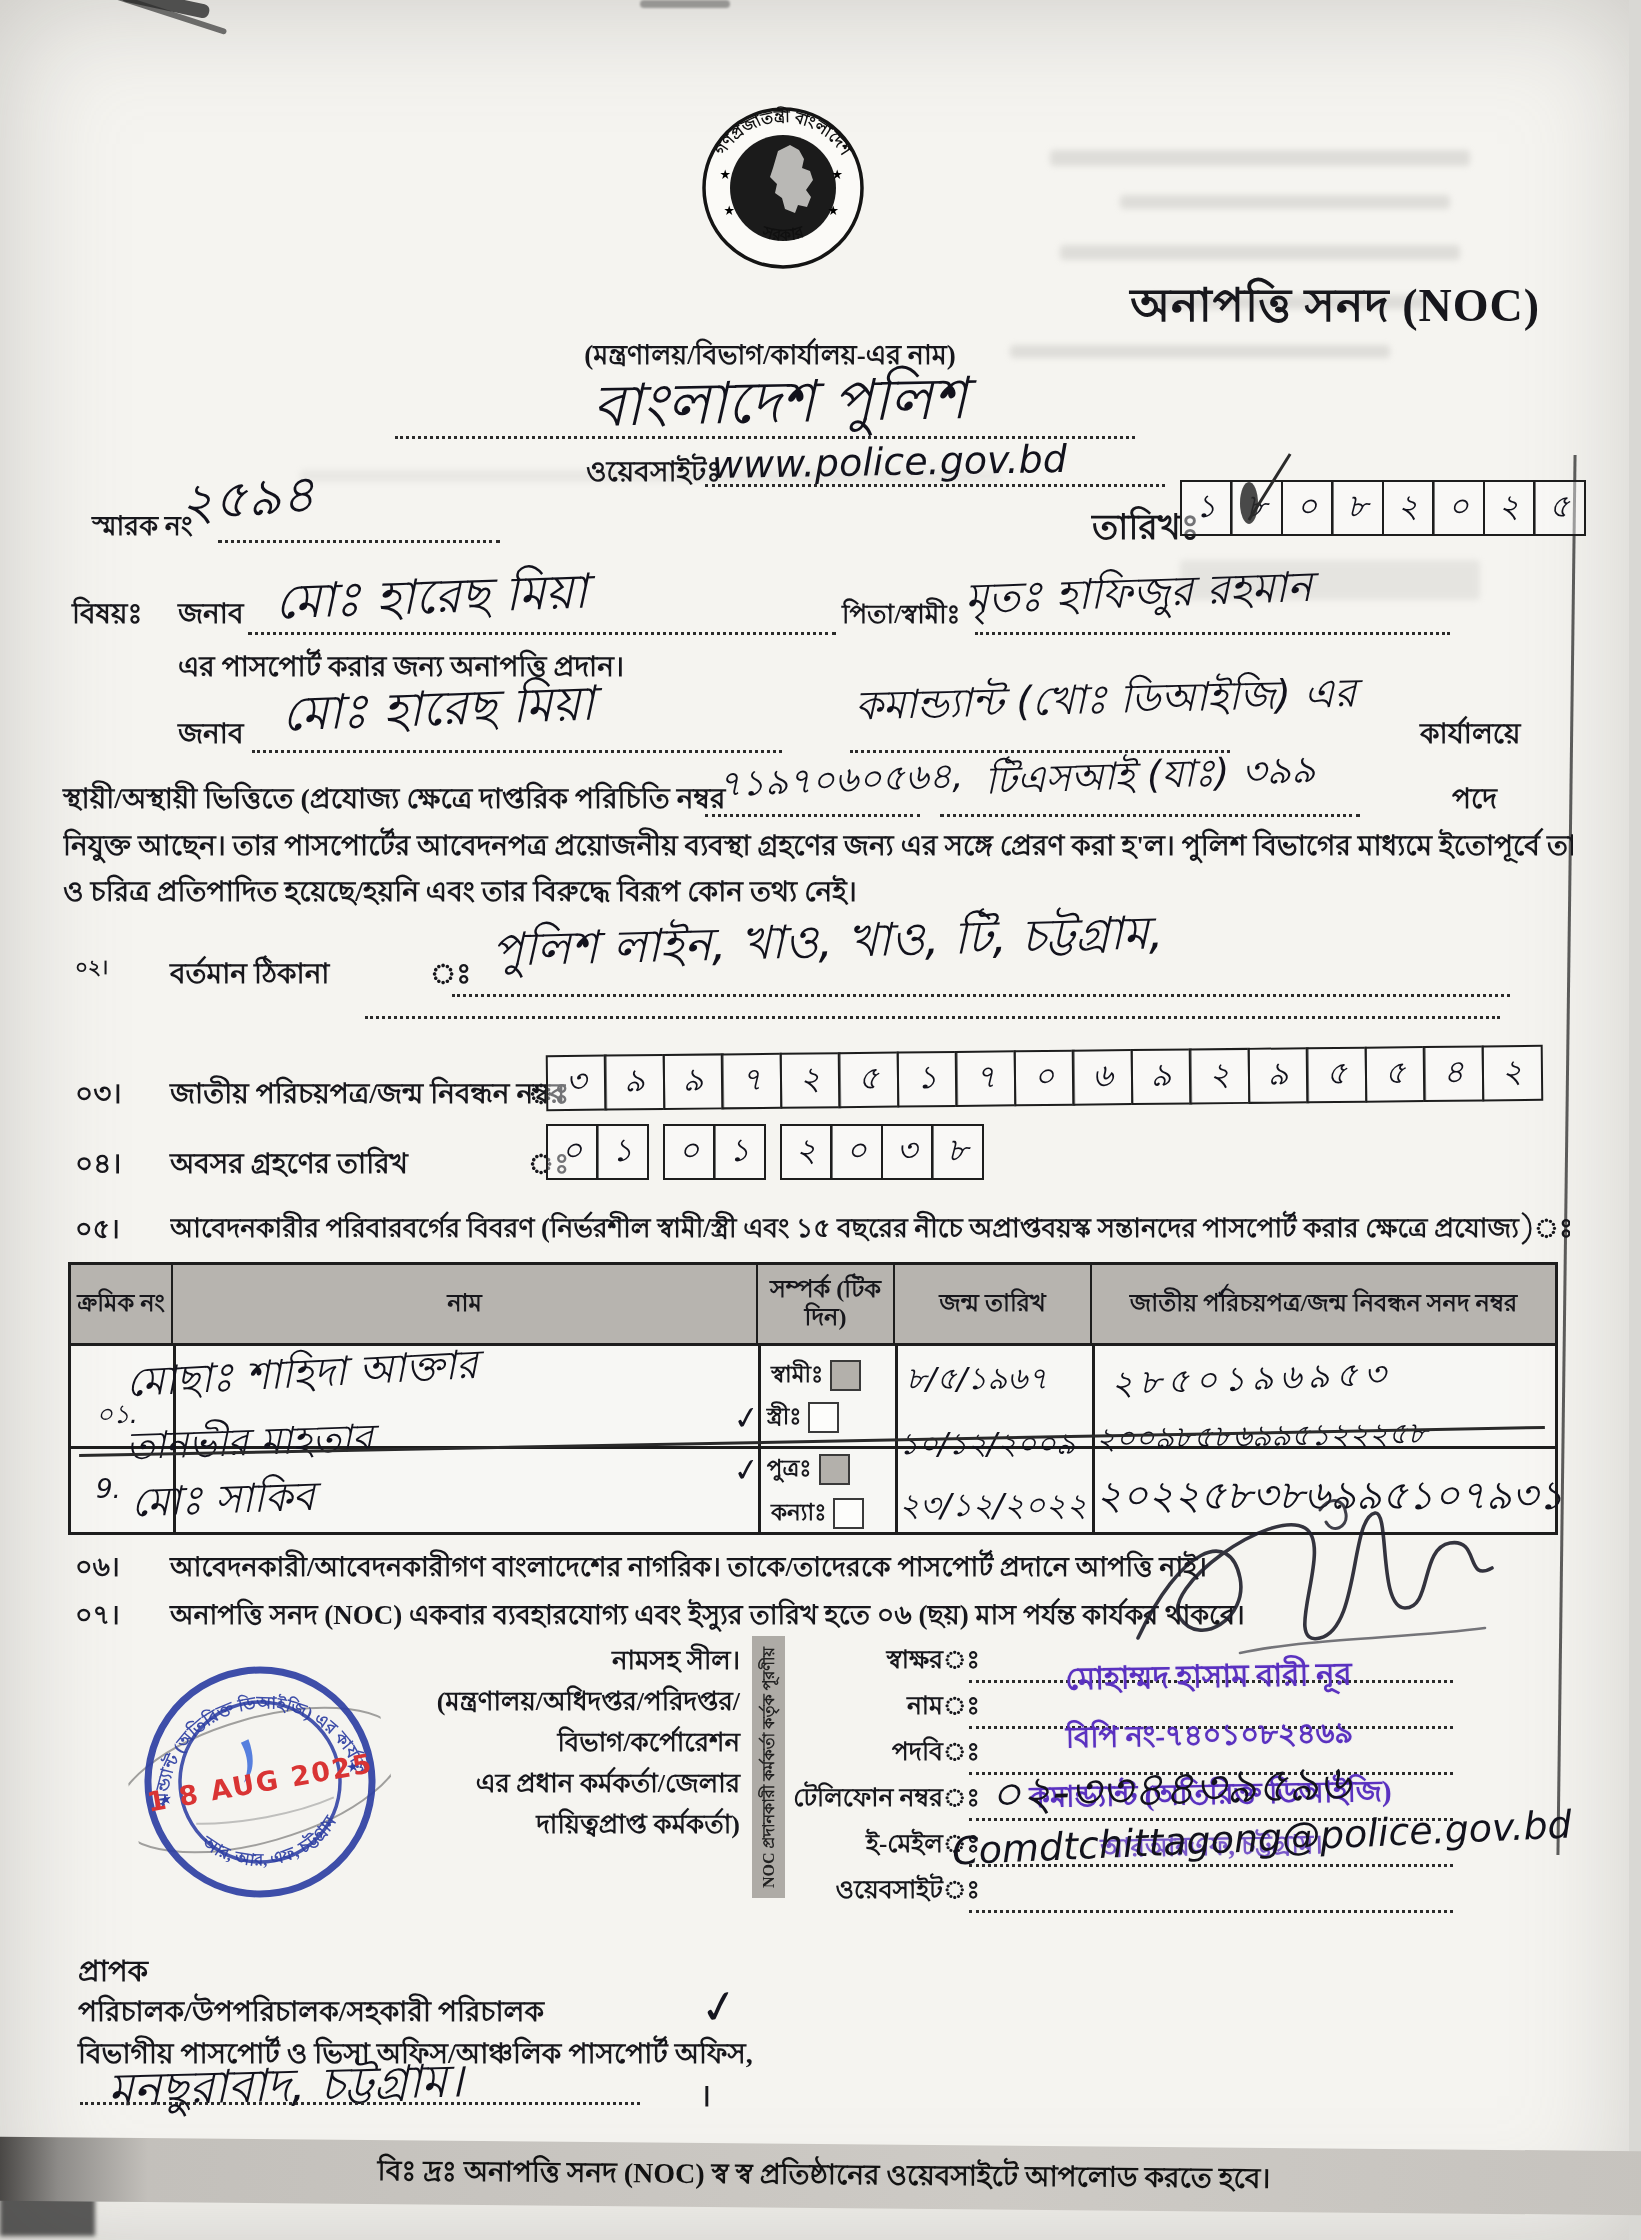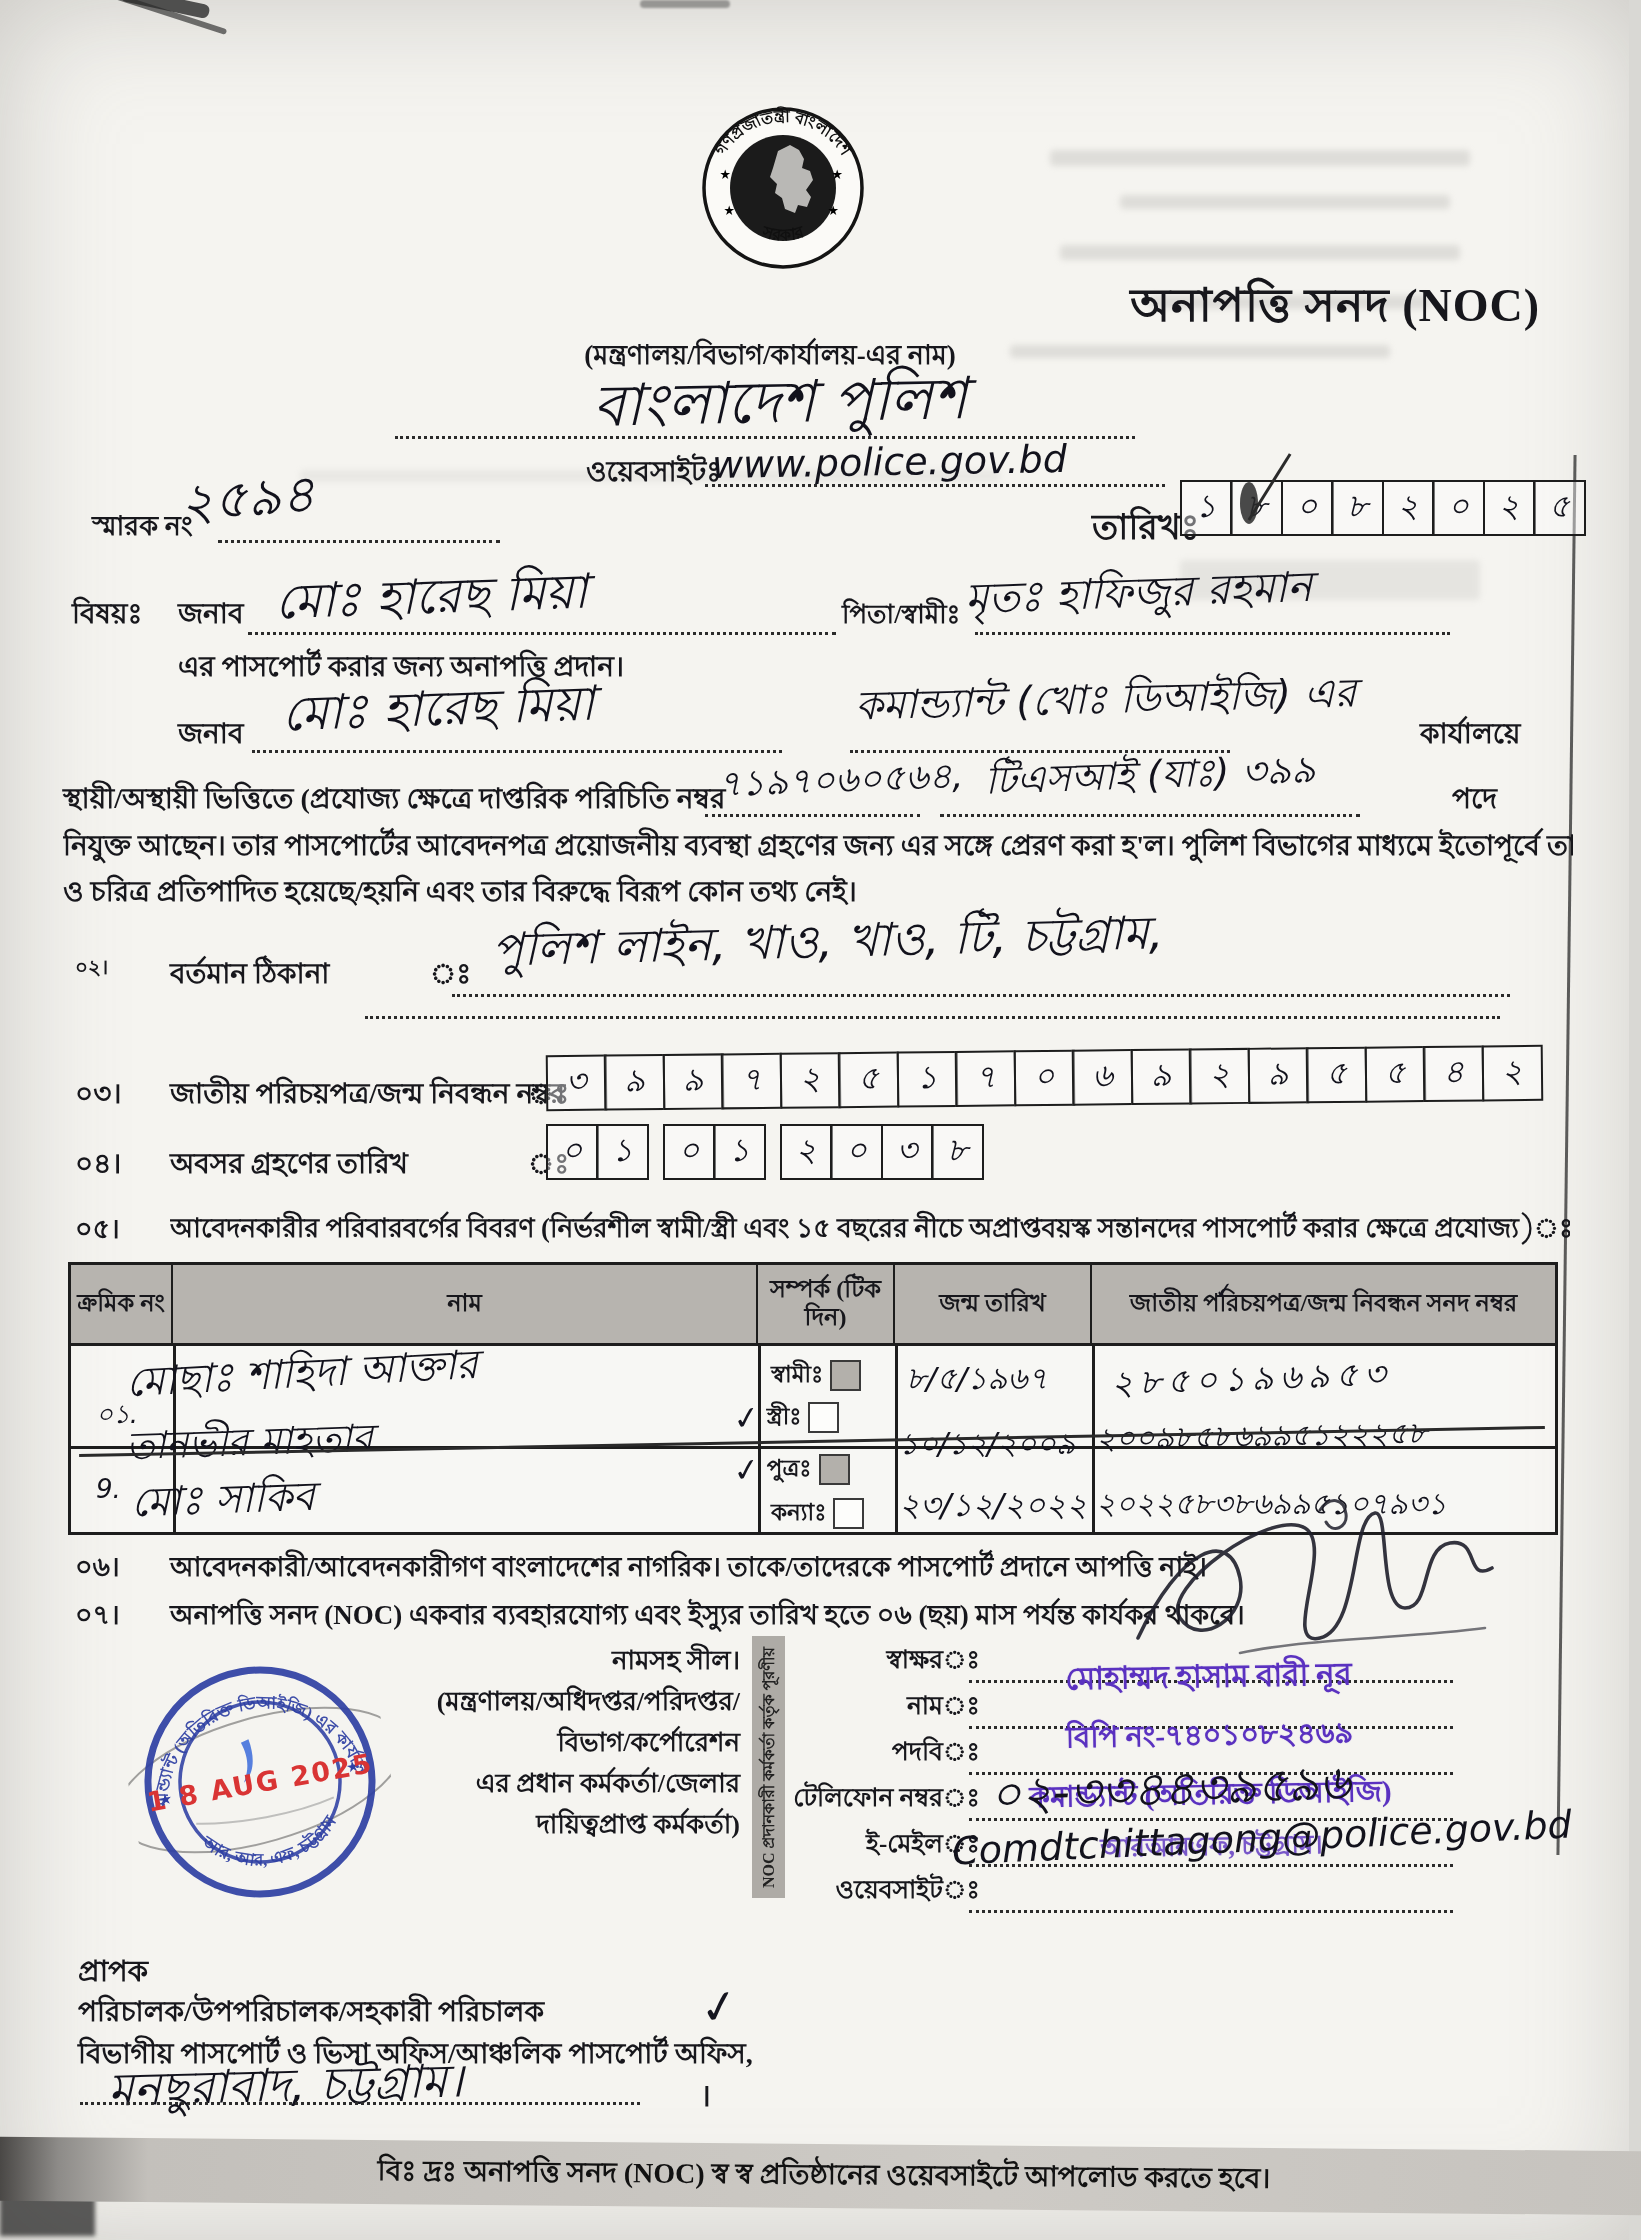--- a/index.html
+++ b/index.html
@@ -229,21 +229,21 @@
         <span class="pr">কন্যাঃ</span>
         <span class="optbox white"></span>
       </div>
 
       <div class="abs hw" style="left:835px;top:8px;font-size:31px;">৮/৫/১৯৬৭</div>
       <div class="abs hw" style="left:828px;top:74px;font-size:30px;">১০/১২/২০০৯</div>
       <div class="abs hw" style="left:828px;top:134px;font-size:32px;">২৩/১২/২০২২</div>
 
       <div class="abs hw" style="left:1040px;top:6px;font-size:34px;letter-spacing:6px;transform:rotate(-2deg);">২৮৫০১৯৬৯৫৩</div>
       <div class="abs hw" style="left:1025px;top:66px;font-size:30px;transform:rotate(-1deg);">২০০৯৮৫৮৬৯৯৫১২২২৫৮</div>
-      <div class="abs hw" style="left:1025px;top:118px;font-size:30px;margin-top:16px;">২০২২৫৮৩৮৬৯৯৫১০৭৯৩১</div>
+      <div class="abs hw" style="left:1025px;top:118px;font-size:40px;">২০২২৫৮৩৮৬৯৯৫১০৭৯৩১</div>
 
       <div class="artifact" style="left:8px;top:94px;width:1466px;height:3px;transform:rotate(-1.1deg);"></div>
     </div>
   </div>
   <div class="abs tick" style="left:1215px;top:1278px;font-size:22px;transform:rotate(-6deg);">✓</div>
 
   <div class="abs pr" style="left:75px;top:1546px;font-size:27px;">০৬।</div>
   <div class="abs pr" style="left:170px;top:1546px;font-size:27px;">আবেদনকারী/আবেদনকারীগণ বাংলাদেশের নাগরিক। তাকে/তাদেরকে পাসপোর্ট প্রদানে আপত্তি নাই।</div>
   <div class="abs pr" style="left:75px;top:1594px;font-size:27px;">০৭।</div>
   <div class="abs pr" style="left:170px;top:1594px;font-size:27px;">অনাপত্তি সনদ (NOC) একবার ব্যবহারযোগ্য এবং ইস্যুর তারিখ হতে ০৬ (ছয়) মাস পর্যন্ত কার্যকর থাকবে।</div>

